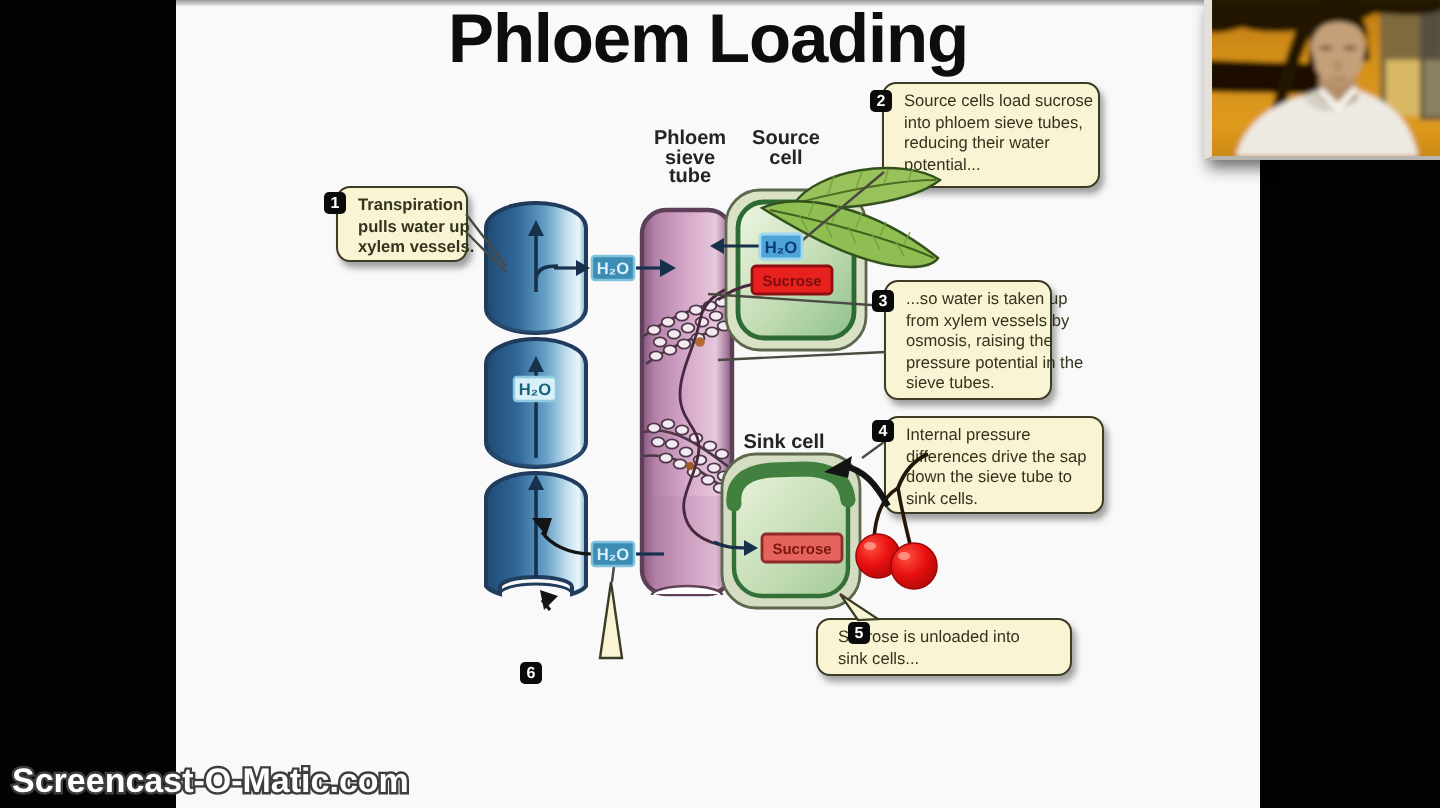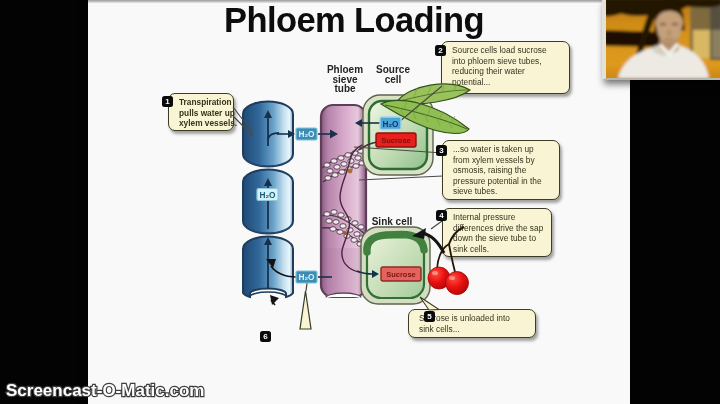--- a/index.html
+++ b/index.html
@@ -230,26 +230,26 @@
   <div class="lbl" style="left:244px;top:102px;width:50px;">Xylem</div>
   <div class="lbl" style="left:320px;top:65px;width:50px;">Phloem<br>sieve<br>tube</div>
   <div class="lbl" style="left:368px;top:65px;width:50px;">Source<br>cell</div>
   <div class="lbl" style="left:362px;top:217px;width:60px;">Sink cell</div>
 
   <div class="co" style="left:168px;top:93px;width:66px;height:38px;font-weight:bold;">
       <div class="t">Transpiration<br>pulls water up<br>xylem vessels.</div>
     </div>
   <div class="badge" style="left:162px;top:96px;">1</div>
 
-  <div class="co" style="left:441px;top:41px;width:129px;height:53px;">
+  <div class="co" style="left:441px;top:41px;width:109px;height:53px;">
       <div class="t">Source cells load sucrose<br>into phloem sieve tubes,<br>reducing their water<br>potential...</div>
     </div>
   <div class="badge" style="left:435px;top:45px;">2</div>
 
-  <div class="co" style="left:442px;top:140px;width:118px;height:60px;">
+  <div class="co" style="left:442px;top:140px;width:84px;height:60px;">
       <div class="t">...so water is taken up<br>from xylem vessels by<br>osmosis, raising the<br>pressure potential in the<br>sieve tubes.</div>
     </div>
   <div class="badge" style="left:436px;top:145px;">3</div>
 
   <div class="co" style="left:442px;top:208px;width:110px;height:49px;">
       <div class="t">Internal pressure<br>differences drive the sap<br>down the sieve tube to<br>sink cells.</div>
     </div>
   <div class="badge" style="left:436px;top:210px;">4</div>
 
   <div class="co" style="left:408px;top:309px;width:128px;height:29px;">

